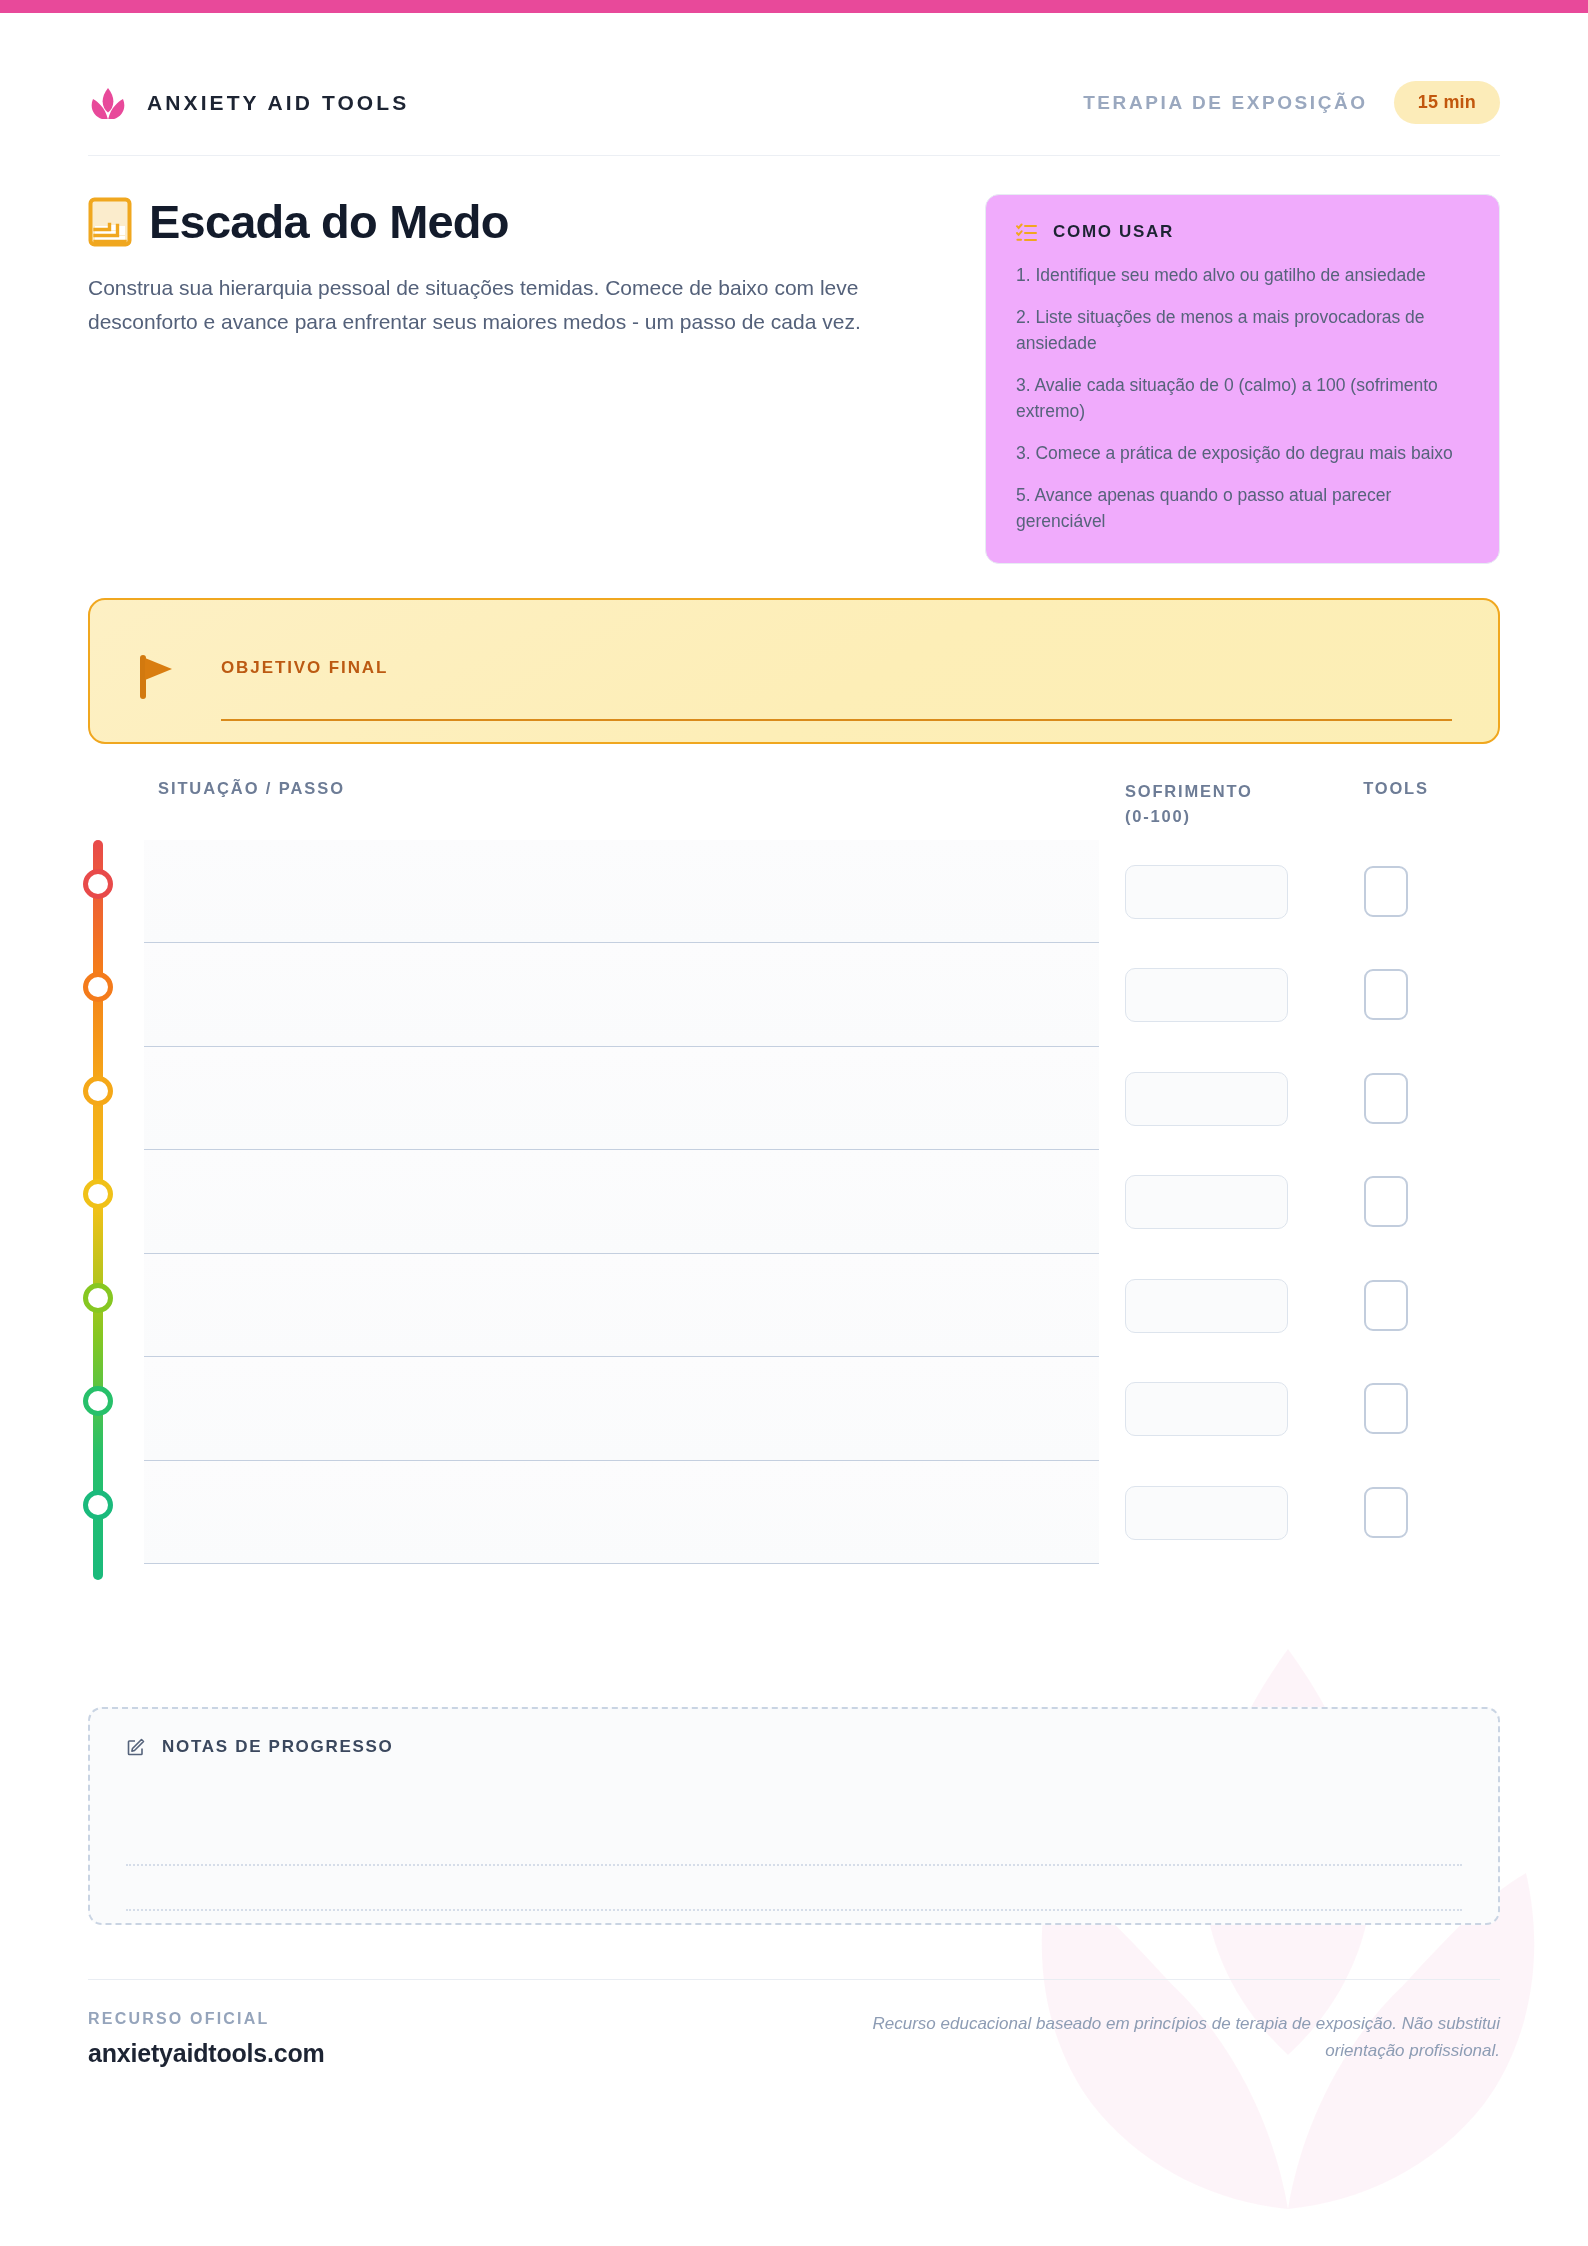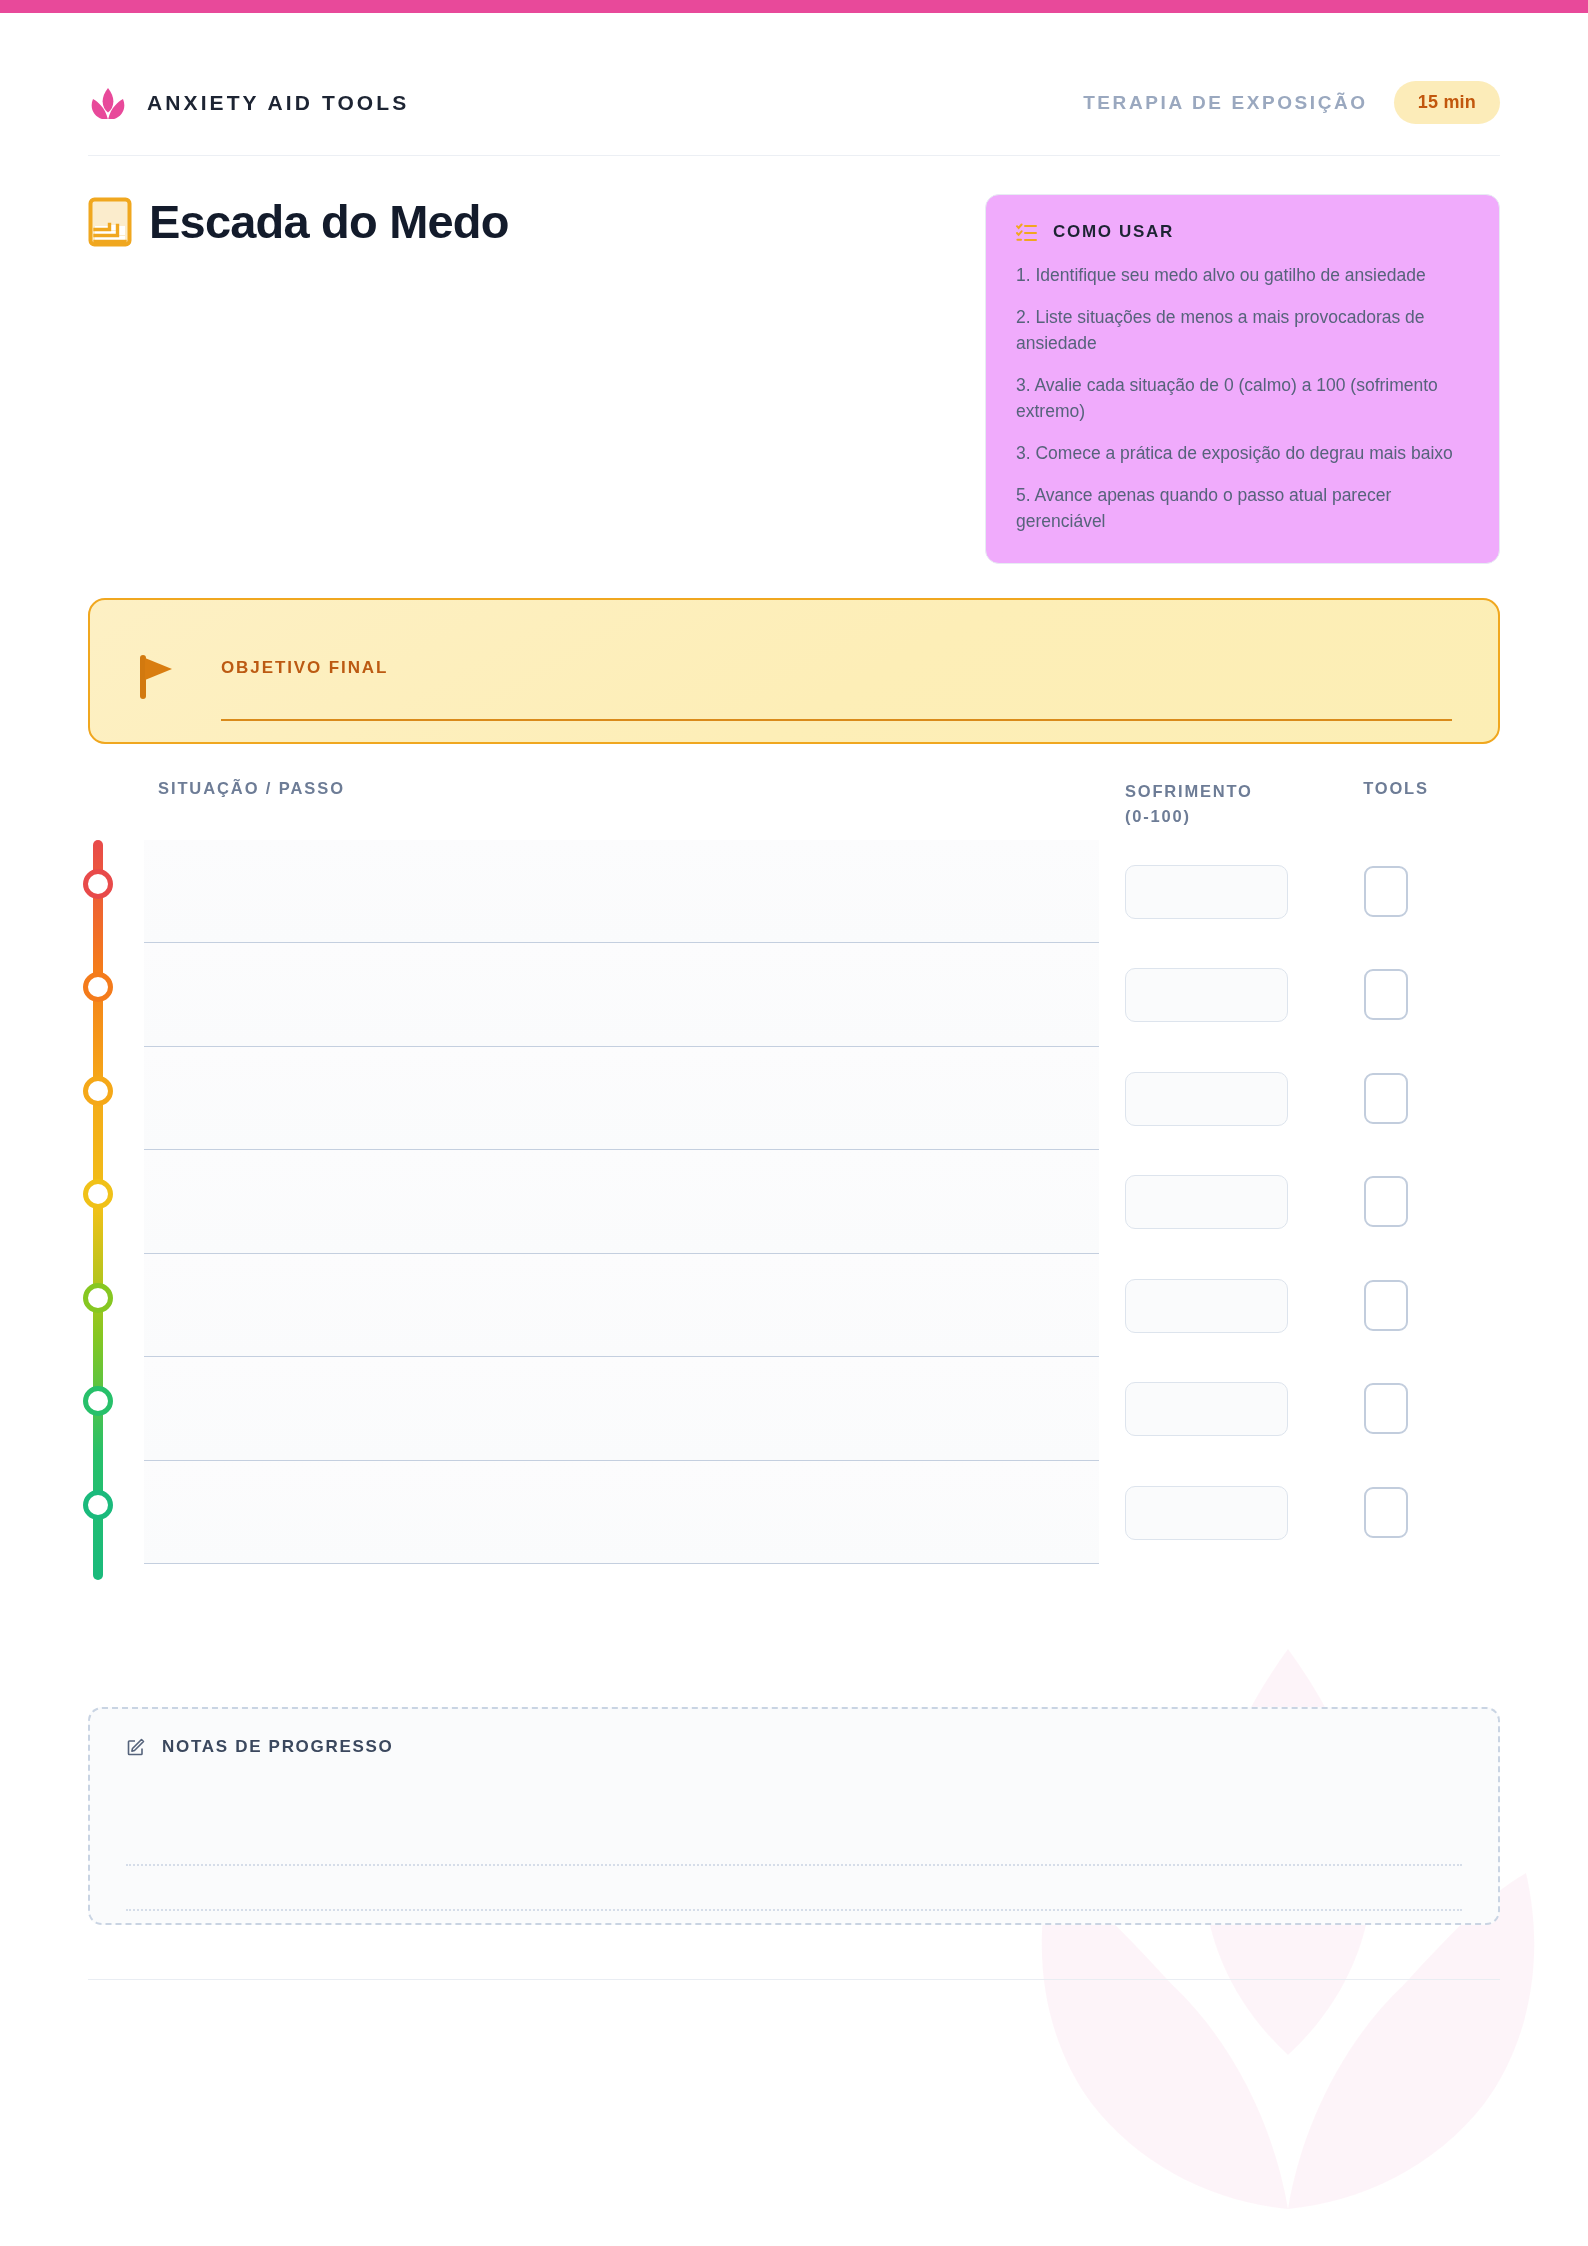--- a/index.html
+++ b/index.html
@@ -369,20 +369,21 @@
       <div class="title-col">
         <div class="title-row">
           <svg class="stairs-icon" viewBox="0 0 44 50">
             <rect x="2.5" y="2.5" width="39" height="45" rx="4" fill="#fbeccc" stroke="#f0a71f" stroke-width="4"></rect>
             <path d="M7 43h30v-4H7zM7 38h22v-4H7zM7 33h14v-4H7z" fill="#ffffff"></path>
             <path d="M29 38h8v-9h-8zM21 33h8v-5h-8z" fill="#ffffff"></path>
             <path d="M7 44.5h30M7 38.5h22M7 32.5h14M29.5 38.5v-10M21.5 32.5v-5" stroke="#f0a71f" stroke-width="3.4" fill="none" stroke-linecap="square"></path>
           </svg>
           <h1 class="page-title">Escada do Medo</h1>
         </div>
+        <p class="page-desc">Construa sua hierarquia pessoal de situações temidas. Comece de baixo com leve desconforto e avance para enfrentar seus maiores medos - um passo de cada vez.</p>
       </div>
 
       <div class="howto">
         <div class="howto-head">
           <svg class="list-icon" viewBox="0 0 21 19">
             <g stroke="#f0a71f" stroke-width="2" stroke-linecap="round" fill="none">
               <path d="M1 3.2l1.6 1.8L5.6 1.5"></path>
               <path d="M1 10l1.6 1.8L5.6 8.3"></path>
               <path d="M1.4 16.8h3.6"></path>
               <path d="M9 3h11M9 10h11M9 17h11"></path>
@@ -474,15 +475,22 @@
             <path d="M16 11.5v5.2a.8.8 0 01-.8.8H3.3a.8.8 0 01-.8-.8V4.8a.8.8 0 01.8-.8H9"></path>
           </g>
         </svg>
         <span class="notes-title">NOTAS DE PROGRESSO</span>
       </div>
       <div class="notes-line l1"></div>
       <div class="notes-line l2"></div>
     </div>
 
     <div class="footer-rule"></div>
+    <div class="footer">
+      <div>
+        <div class="footer-left-label">RECURSO OFICIAL</div>
+        <div class="footer-site">anxietyaidtools.com</div>
+      </div>
+      <div class="footer-right">Recurso educacional baseado em princípios de terapia de exposição. Não substitui orientação profissional.</div>
+    </div>
 
   </div>
 </div>
 
 </body></html>

